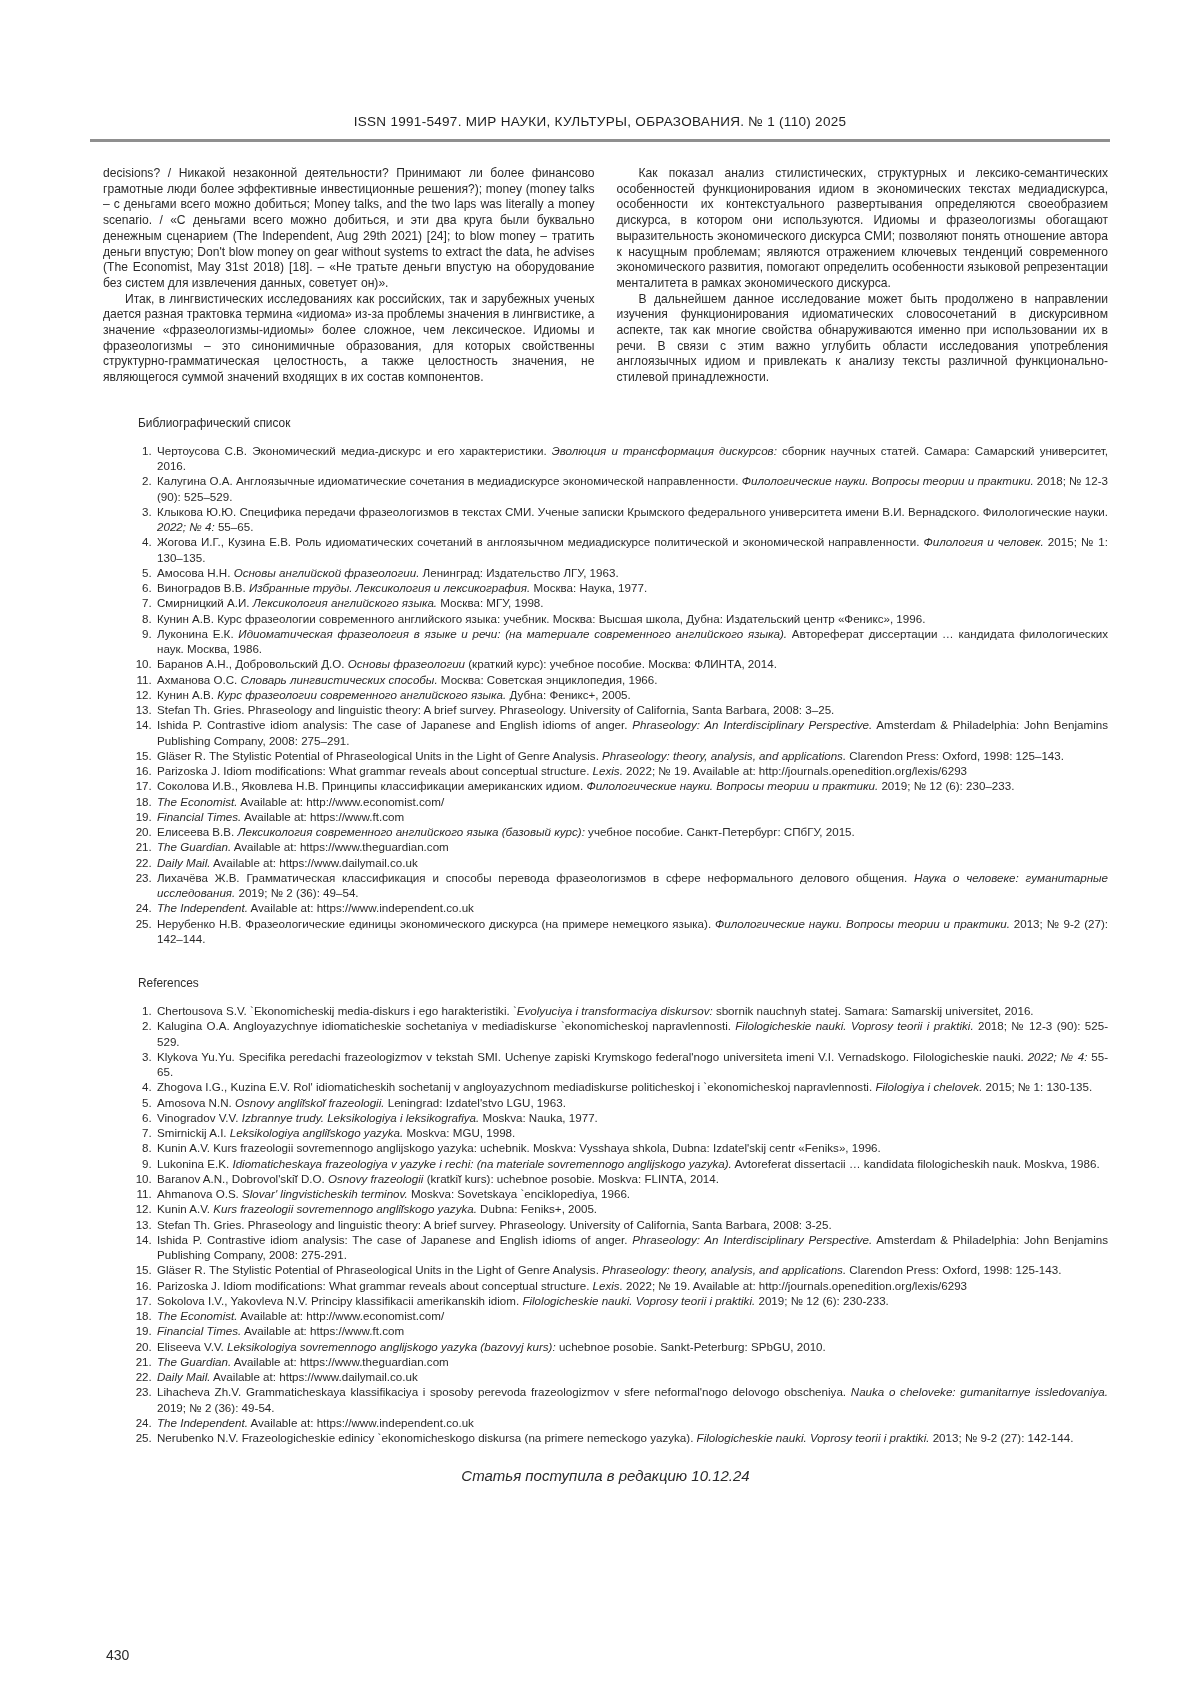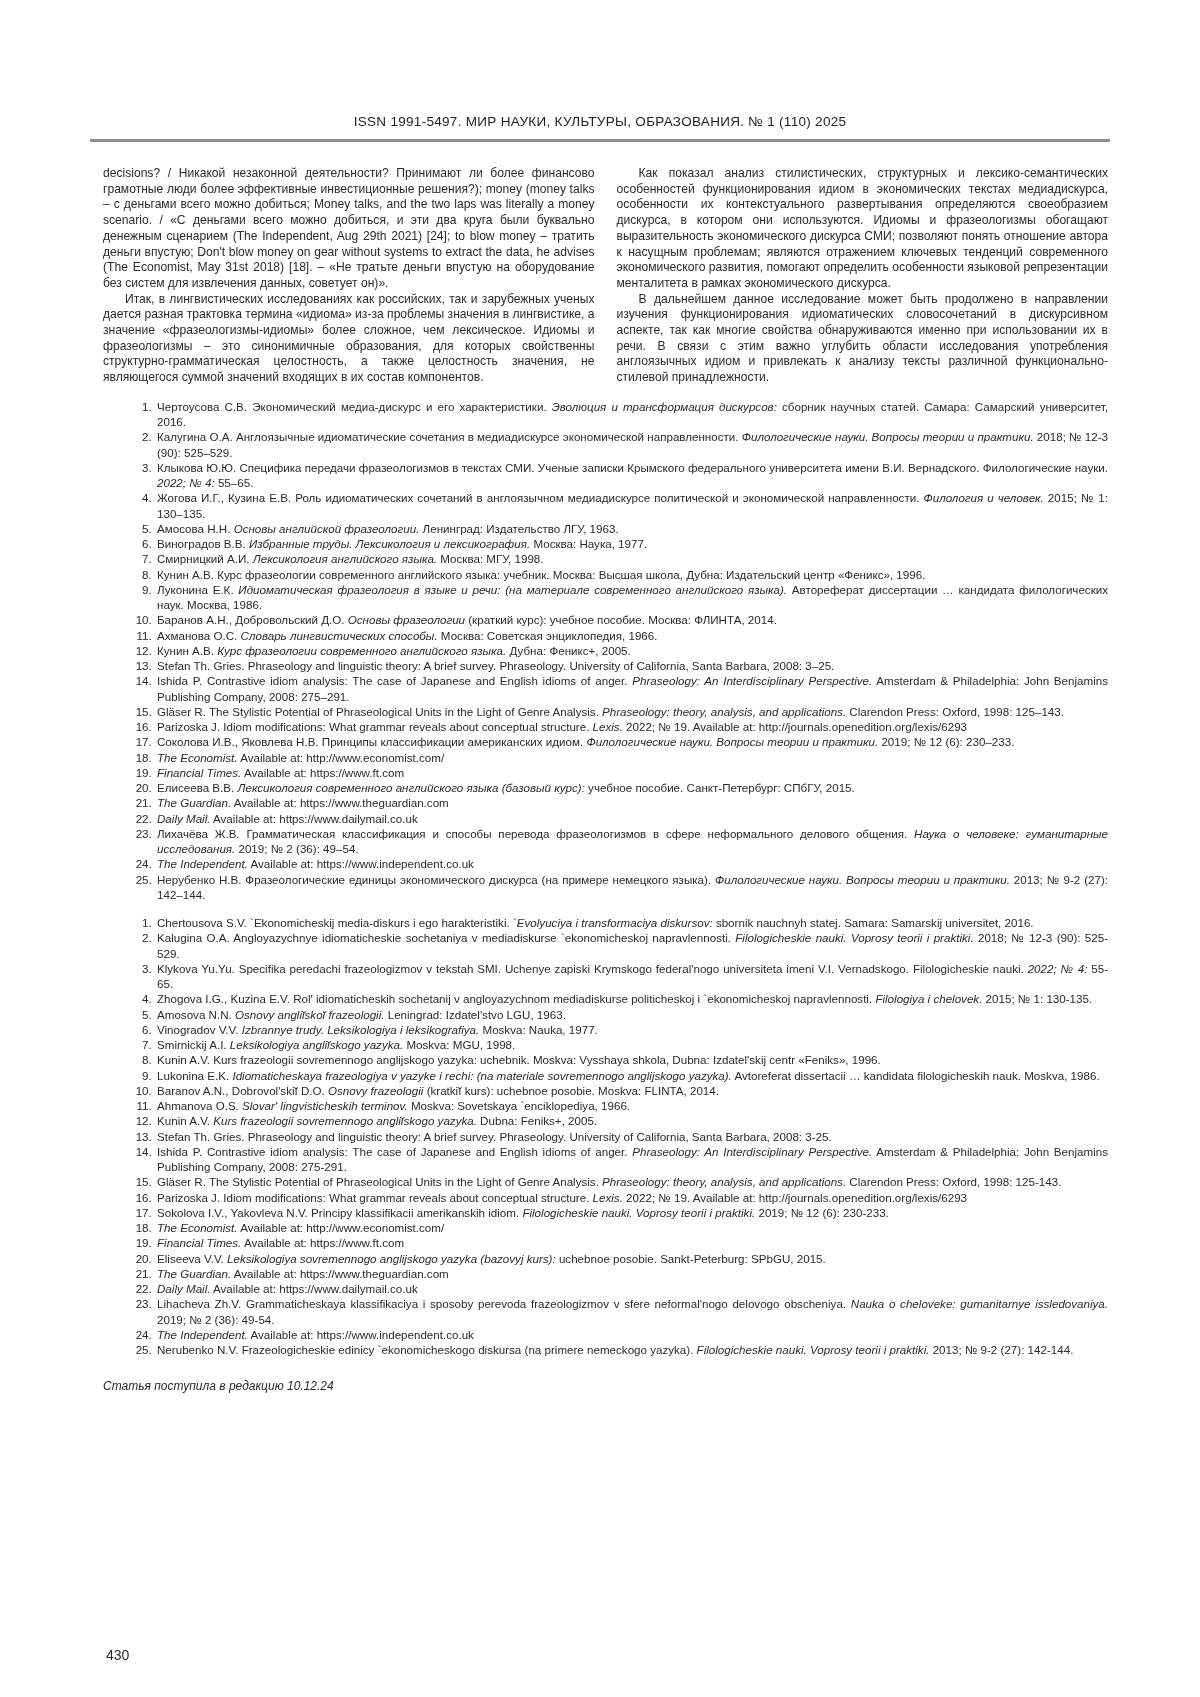--- a/index.html
+++ b/index.html
@@ -23,21 +23,21 @@
   .no-indent { text-indent:0; }
   .list-heading {
     font-weight:normal; font-size:11.9px; margin:30px 0 0 35px; color:#2a2a2a;
   }
   .ref-list {
     margin:13px 0 0 0; padding-left:52px; font-size:11.6px; line-height:15.25px;
     text-align:justify; color:#2a2a2a;
   }
   .ref-list li { padding-left:2px; }
   .it { font-style:italic; }
-  .received { text-align:left; font-style:italic; font-size:12px; margin-top:22px; color:#2a2a2a; }
+  .received { text-align:center; font-style:italic; font-size:15px; margin-top:22px; color:#2a2a2a; }
   .page-number { position:absolute; left:106px; bottom:82px; font-size:14px; color:#2a2a2a; }
 </style>
 </head>
 <body>
 
 <div class="page">
   <header>
     <div class="journal-line">ISSN 1991-5497. МИР НАУКИ, КУЛЬТУРЫ, ОБРАЗОВАНИЯ.  № 1 (110) 2025</div>
     <div class="header-rule"></div>
   </header>
@@ -48,20 +48,21 @@
         <p class="body-p no-indent">decisions? / Никакой незаконной деятельности? Принимают ли более финансово грамотные люди более эффективные инвестиционные решения?); money (money talks – с деньгами всего можно добиться; Money talks, and the two laps was literally a money scenario. / «С деньгами всего можно добиться, и эти два круга были буквально денежным сценарием (The Independent, Aug 29th 2021) [24]; to blow money – тратить деньги впустую; Don't blow money on gear without systems to extract the data, he advises (The Economist, May 31st 2018) [18]. – «Не тратьте деньги впустую на оборудование без систем для извлечения данных, советует он)».</p>
         <p class="body-p">Итак, в лингвистических исследованиях как российских, так и зарубежных ученых дается разная трактовка термина «идиома» из-за проблемы значения в лингвистике, а значение «фразеологизмы-идиомы» более сложное, чем лексическое. Идиомы и фразеологизмы – это синонимичные образования, для которых свойственны структурно-грамматическая целостность, а также целостность значения, не являющегося суммой значений входящих в их состав компонентов.</p>
       </div>
       <div class="col">
         <p class="body-p">Как показал анализ стилистических, структурных и лексико-семантических особенностей функционирования идиом в экономических текстах медиадискурса, особенности их контекстуального развертывания определяются своеобразием дискурса, в котором они используются. Идиомы и фразеологизмы обогащают выразительность экономического дискурса СМИ; позволяют понять отношение автора к насущным проблемам; являются отражением ключевых тенденций современного экономического развития, помогают определить особенности языковой репрезентации менталитета в рамках экономического дискурса.</p>
         <p class="body-p">В дальнейшем данное исследование может быть продолжено в направлении изучения функционирования идиоматических словосочетаний в дискурсивном аспекте, так как многие свойства обнаруживаются именно при использовании их в речи. В связи с этим важно углубить области исследования употребления англоязычных идиом и привлекать к анализу тексты различной функционально-стилевой принадлежности.</p>
       </div>
     </section>
 
     <section>
+      <h3 class="list-heading">Библиографический список</h3>
       <ol class="ref-list">
           <li><span>Чертоусова С.В. Экономический медиа-дискурс и его характеристики. </span><span class="it">Эволюция и трансформация дискурсов:</span><span> сборник научных статей. Самара: Самарский университет, 2016.</span></li>
           <li><span>Калугина О.А. Англоязычные идиоматические сочетания в медиадискурсе экономической направленности. </span><span class="it">Филологические науки. Вопросы теории и практики.</span><span> 2018; № 12-3 (90): 525–529.</span></li>
           <li><span>Клыкова Ю.Ю. Специфика передачи фразеологизмов в текстах СМИ. Ученые записки Крымского федерального университета имени В.И. Вернадского. Филологические науки. </span><span class="it">2022; № 4:</span><span> 55–65.</span></li>
           <li><span>Жогова И.Г., Кузина Е.В. Роль идиоматических сочетаний в англоязычном медиадискурсе политической и экономической направленности. </span><span class="it">Филология и человек.</span><span> 2015; № 1: 130–135.</span></li>
           <li><span>Амосова Н.Н. </span><span class="it">Основы английской фразеологии.</span><span> Ленинград: Издательство ЛГУ, 1963.</span></li>
           <li><span>Виноградов В.В. </span><span class="it">Избранные труды. Лексикология и лексикография.</span><span> Москва: Наука, 1977.</span></li>
           <li><span>Смирницкий А.И. </span><span class="it">Лексикология английского языка.</span><span> Москва: МГУ, 1998.</span></li>
           <li><span>Кунин А.В. Курс фразеологии современного английского языка: учебник. Москва: Высшая школа, Дубна: Издательский центр «Феникс», 1996.</span></li>
           <li><span>Луконина Е.К. </span><span class="it">Идиоматическая фразеология в языке и речи: (на материале современного английского языка).</span><span> Автореферат диссертации … кандидата филологических наук. Москва, 1986.</span></li>
@@ -78,41 +79,42 @@
           <li><span>Елисеева В.В. </span><span class="it">Лексикология современного английского языка (базовый курс):</span><span> учебное пособие. Санкт-Петербург: СПбГУ, 2015.</span></li>
           <li><span class="it">The Guardian.</span><span> Available at: https://www.theguardian.com</span></li>
           <li><span class="it">Daily Mail.</span><span> Available at: https://www.dailymail.co.uk</span></li>
           <li><span>Лихачёва Ж.В. Грамматическая классификация и способы перевода фразеологизмов в сфере неформального делового общения. </span><span class="it">Наука о человеке: гуманитарные исследования.</span><span> 2019; № 2 (36): 49–54.</span></li>
           <li><span class="it">The Independent.</span><span> Available at: https://www.independent.co.uk</span></li>
           <li><span>Нерубенко Н.В. Фразеологические единицы экономического дискурса (на примере немецкого языка). </span><span class="it">Филологические науки. Вопросы теории и практики.</span><span> 2013; № 9-2 (27): 142–144.</span></li>
         </ol>
     </section>
 
     <section>
+      <h3 class="list-heading">References</h3>
       <ol class="ref-list">
           <li><span>Chertousova S.V. `Ekonomicheskij media-diskurs i ego harakteristiki. </span><span class="it">`Evolyuciya i transformaciya diskursov:</span><span> sbornik nauchnyh statej. Samara: Samarskij universitet, 2016.</span></li>
           <li><span>Kalugina O.A. Angloyazychnye idiomaticheskie sochetaniya v mediadiskurse `ekonomicheskoj napravlennosti. </span><span class="it">Filologicheskie nauki. Voprosy teorii i praktiki.</span><span> 2018; № 12-3 (90): 525-529.</span></li>
           <li><span>Klykova Yu.Yu. Specifika peredachi frazeologizmov v tekstah SMI. Uchenye zapiski Krymskogo federal'nogo universiteta imeni V.I. Vernadskogo. Filologicheskie nauki. </span><span class="it">2022; № 4:</span><span> 55-65.</span></li>
           <li><span>Zhogova I.G., Kuzina E.V. Rol' idiomaticheskih sochetanij v angloyazychnom mediadiskurse politicheskoj i `ekonomicheskoj napravlennosti. </span><span class="it">Filologiya i chelovek.</span><span> 2015; № 1: 130-135.</span></li>
           <li><span>Amosova N.N. </span><span class="it">Osnovy angliĭskoĭ frazeologii.</span><span> Leningrad: Izdatel'stvo LGU, 1963.</span></li>
           <li><span>Vinogradov V.V. </span><span class="it">Izbrannye trudy. Leksikologiya i leksikografiya.</span><span> Moskva: Nauka, 1977.</span></li>
           <li><span>Smirnickij A.I. </span><span class="it">Leksikologiya angliĭskogo yazyka.</span><span> Moskva: MGU, 1998.</span></li>
           <li><span>Kunin A.V. Kurs frazeologii sovremennogo anglijskogo yazyka: uchebnik. Moskva: Vysshaya shkola, Dubna: Izdatel'skij centr «Feniks», 1996.</span></li>
           <li><span>Lukonina E.K. </span><span class="it">Idiomaticheskaya frazeologiya v yazyke i rechi: (na materiale sovremennogo anglijskogo yazyka).</span><span> Avtoreferat dissertacii … kandidata filologicheskih nauk. Moskva, 1986.</span></li>
           <li><span>Baranov A.N., Dobrovol'skiĭ D.O. </span><span class="it">Osnovy frazeologii</span><span> (kratkiĭ kurs): uchebnoe posobie. Moskva: FLINTA, 2014.</span></li>
           <li><span>Ahmanova O.S. </span><span class="it">Slovar' lingvisticheskih terminov.</span><span> Moskva: Sovetskaya `enciklopediya, 1966.</span></li>
           <li><span>Kunin A.V. </span><span class="it">Kurs frazeologii sovremennogo angliĭskogo yazyka.</span><span> Dubna: Feniks+, 2005.</span></li>
           <li><span>Stefan Th. Gries. Phraseology and linguistic theory: A brief survey. Phraseology. University of California, Santa Barbara, 2008: 3-25.</span></li>
           <li><span>Ishida P. Contrastive idiom analysis: The case of Japanese and English idioms of anger. </span><span class="it">Phraseology: An Interdisciplinary Perspective.</span><span> Amsterdam &amp; Philadelphia: John Benjamins Publishing Company, 2008: 275-291.</span></li>
           <li><span>Gläser R. The Stylistic Potential of Phraseological Units in the Light of Genre Analysis. </span><span class="it">Phraseology: theory, analysis, and applications.</span><span> Clarendon Press: Oxford, 1998: 125-143.</span></li>
           <li><span>Parizoska J. Idiom modifications: What grammar reveals about conceptual structure. </span><span class="it">Lexis.</span><span> 2022; № 19. Available at: http://journals.openedition.org/lexis/6293</span></li>
           <li><span>Sokolova I.V., Yakovleva N.V. Principy klassifikacii amerikanskih idiom. </span><span class="it">Filologicheskie nauki. Voprosy teorii i praktiki.</span><span> 2019; № 12 (6): 230-233.</span></li>
           <li><span class="it">The Economist.</span><span> Available at: http://www.economist.com/</span></li>
           <li><span class="it">Financial Times.</span><span> Available at: https://www.ft.com</span></li>
-          <li><span>Eliseeva V.V. </span><span class="it">Leksikologiya sovremennogo anglijskogo yazyka (bazovyj kurs):</span><span> uchebnoe posobie. Sankt-Peterburg: SPbGU, 2015.</span></li>
+          <li><span>Eliseeva V.V. </span><span class="it">Leksikologiya sovremennogo anglijskogo yazyka (bazovyj kurs):</span><span> uchebnoe posobie. Sankt-Peterburg: SPbGU, 2010.</span></li>
           <li><span class="it">The Guardian.</span><span> Available at: https://www.theguardian.com</span></li>
           <li><span class="it">Daily Mail.</span><span> Available at: https://www.dailymail.co.uk</span></li>
           <li><span>Lihacheva Zh.V. Grammaticheskaya klassifikaciya i sposoby perevoda frazeologizmov v sfere neformal'nogo delovogo obscheniya. </span><span class="it">Nauka o cheloveke: gumanitarnye issledovaniya.</span><span> 2019; № 2 (36): 49-54.</span></li>
           <li><span class="it">The Independent.</span><span> Available at: https://www.independent.co.uk</span></li>
           <li><span>Nerubenko N.V. Frazeologicheskie edinicy `ekonomicheskogo diskursa (na primere nemeckogo yazyka). </span><span class="it">Filologicheskie nauki. Voprosy teorii i praktiki.</span><span> 2013; № 9-2 (27): 142-144.</span></li>
         </ol>
     </section>
 
     <div class="received">Статья поступила в редакцию 10.12.24</div>
   </main>

